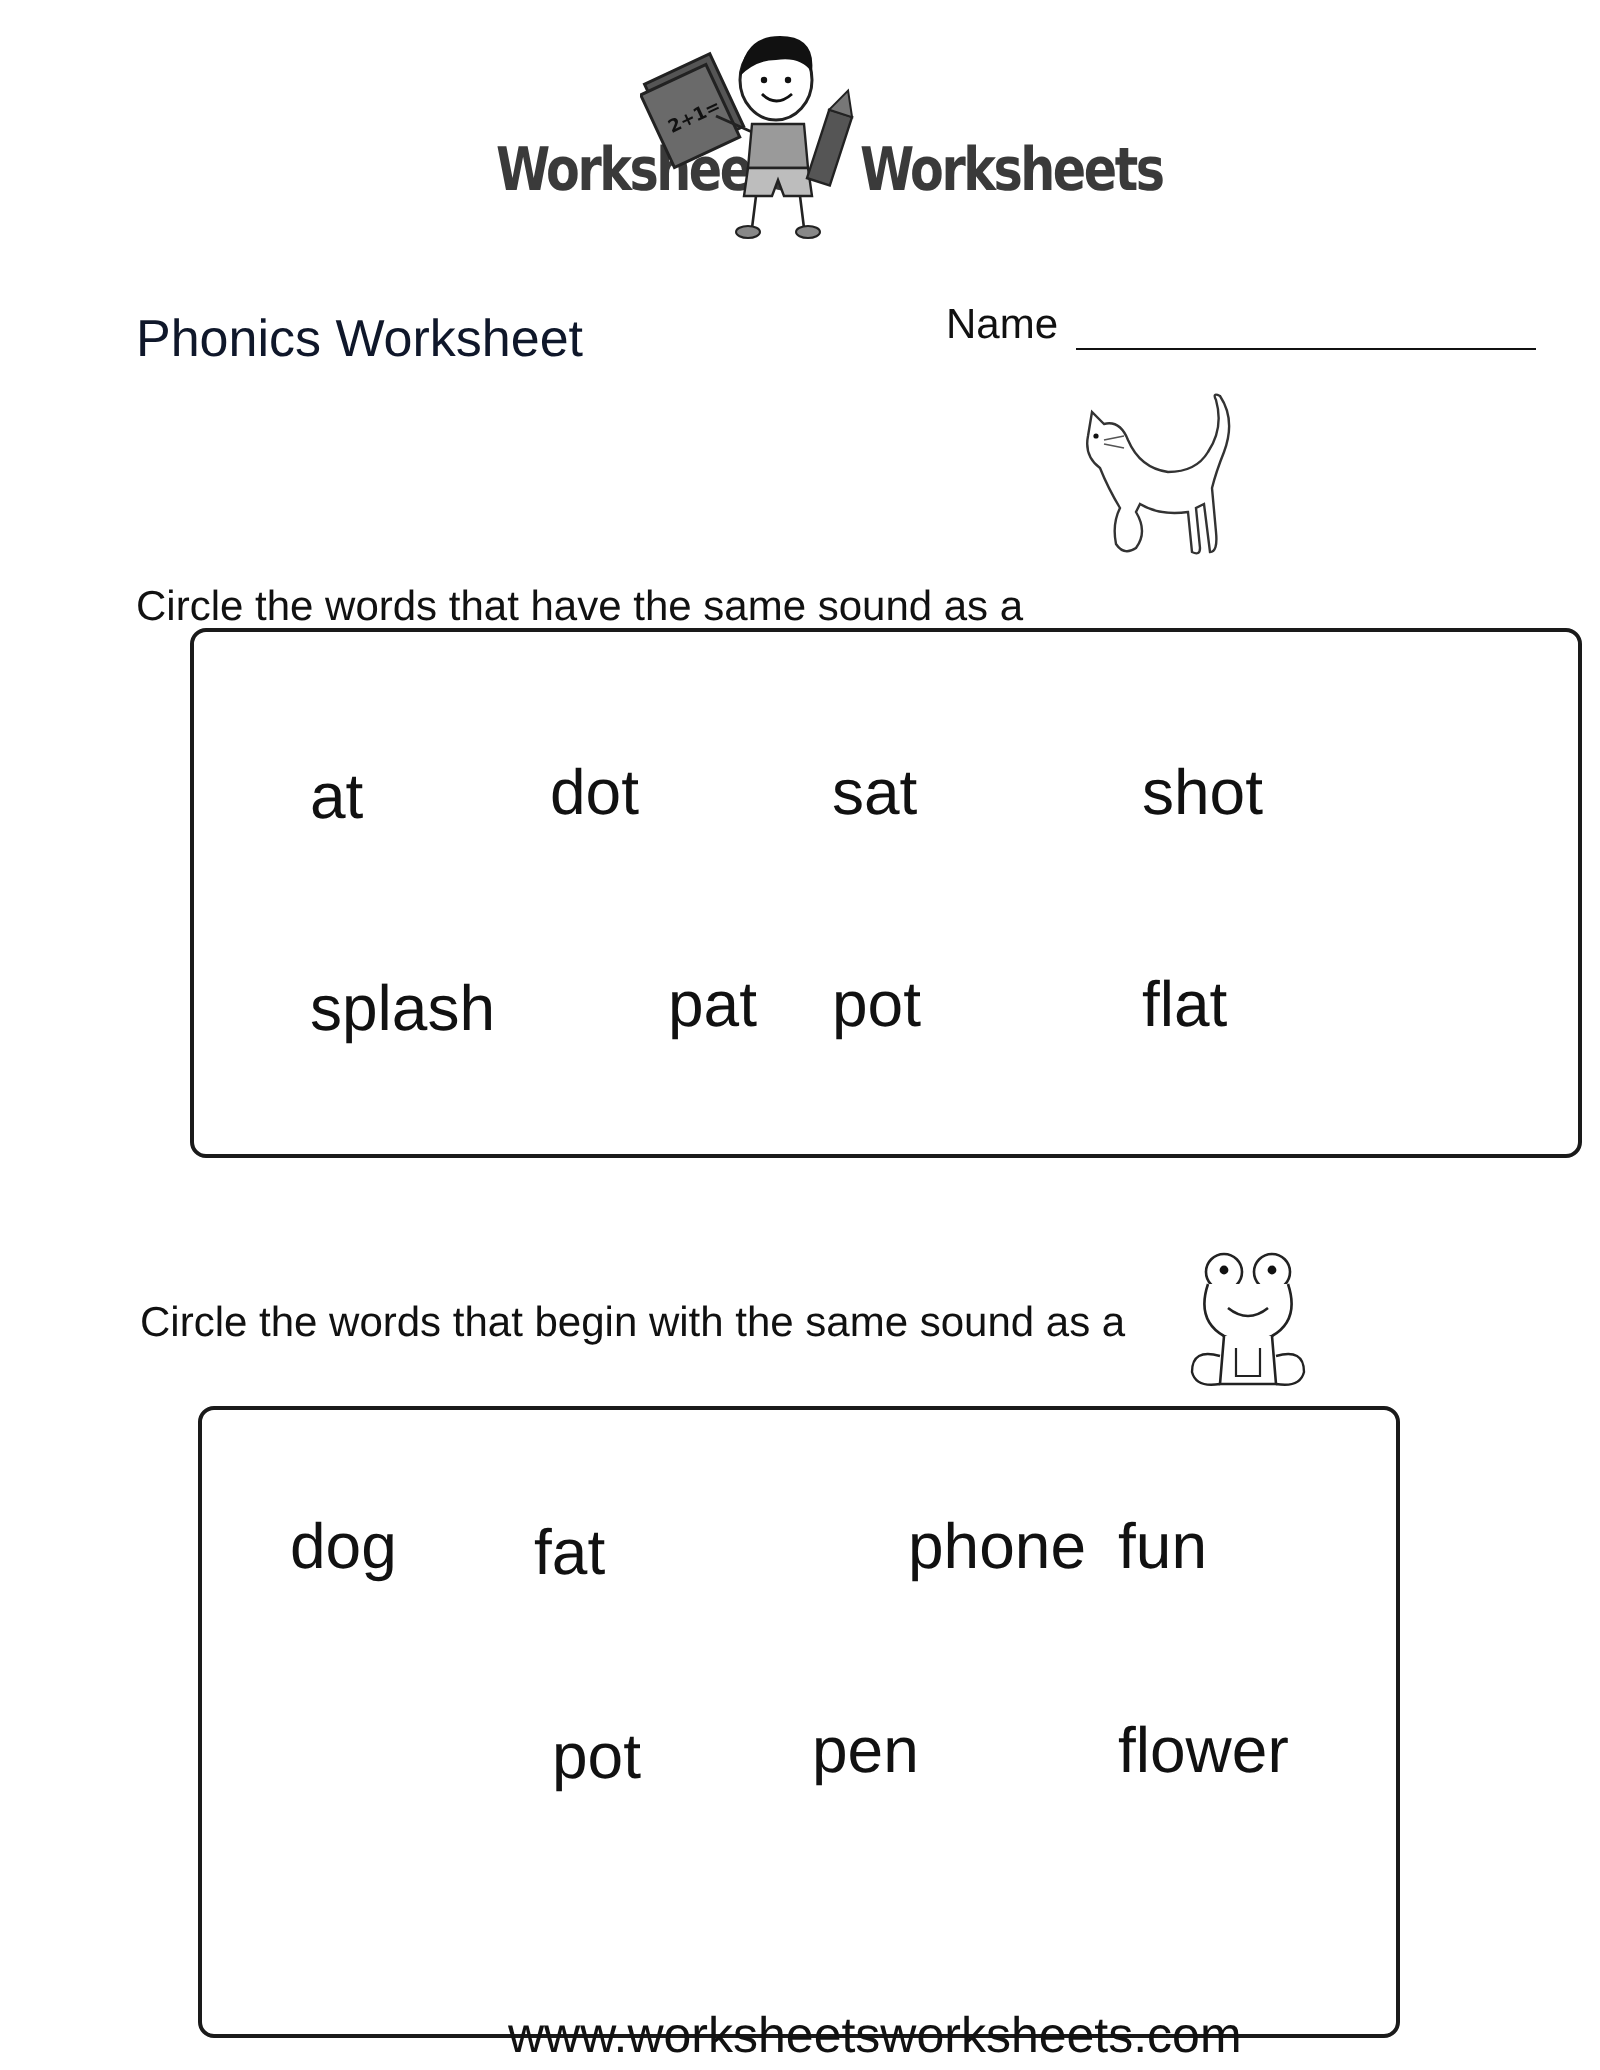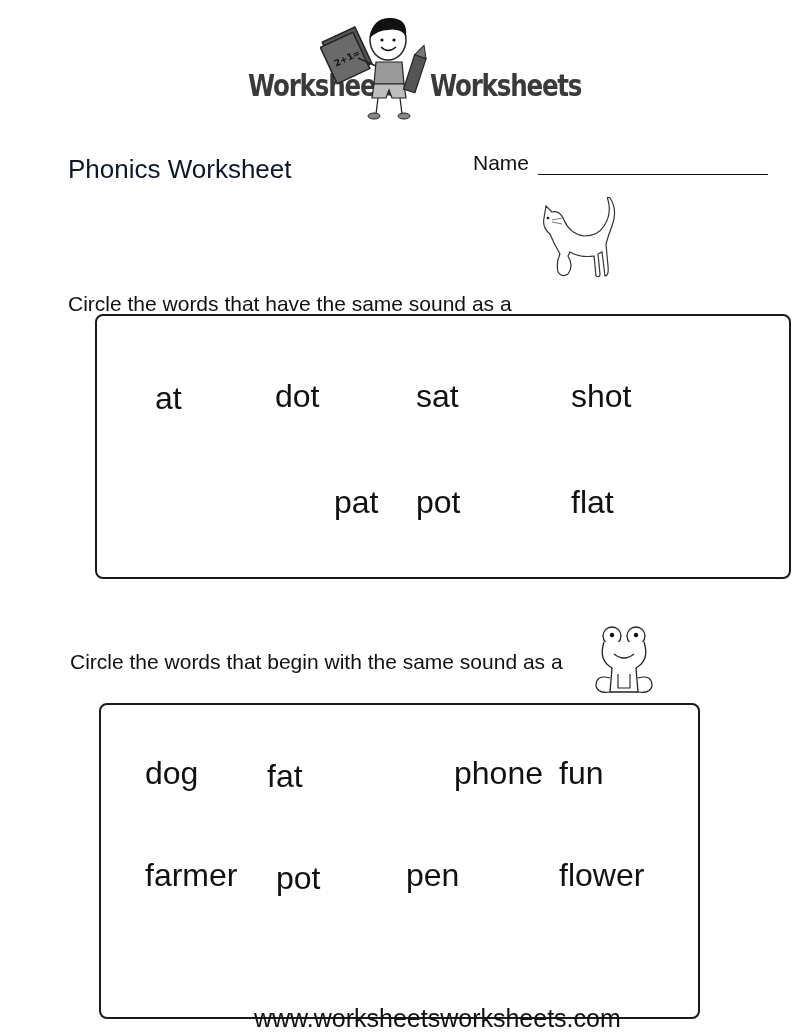--- a/index.html
+++ b/index.html
@@ -60,20 +60,21 @@
   <circle cx="14" cy="22" r="1.3" fill="#111"></circle>
   <line x1="18" y1="24" x2="28" y2="22" stroke="#555" stroke-width="0.8"></line>
   <line x1="18" y1="26" x2="28" y2="28" stroke="#555" stroke-width="0.8"></line>
 </svg>
 
 <div class="abs box" style="left:95px; top:314px; width:696px; height:265px;">
   <div class="abs word" style="left:58px; top:64px;">at</div>
   <div class="abs word" style="left:178px; top:62px;text-align:right;">dot</div>
   <div class="abs word" style="left:319px; top:62px;">sat</div>
   <div class="abs word" style="left:474px; top:62px;">shot</div>
+  <div class="abs word" style="left:58px; top:170px;">splash</div>
   <div class="abs word" style="left:205px; top:168px;margin-left:32px;">pat</div>
   <div class="abs word" style="left:319px; top:168px;">pot</div>
   <div class="abs word" style="left:474px; top:168px;">flat</div>
 </div>
 
 <div class="abs instr" style="left:70px; top:650px;">Circle the words that begin with the same sound as a</div>
 <svg class="abs" style="left:592px; top:624px;" width="68" height="74" viewBox="0 0 68 74">
   <circle cx="20" cy="12" r="9" fill="#fff" stroke="#222" stroke-width="1.3"></circle>
   <circle cx="44" cy="12" r="9" fill="#fff" stroke="#222" stroke-width="1.3"></circle>
   <circle cx="20" cy="11" r="2.2" fill="#111"></circle>
@@ -84,19 +85,18 @@
   <path d="M26 50 L26 64 L38 64 L38 50" fill="none" stroke="#222" stroke-width="1.1"></path>
   <path d="M18 54 Q4 50 4 62 Q6 70 18 68" fill="none" stroke="#222" stroke-width="1.2"></path>
   <path d="M46 54 Q60 50 60 62 Q58 70 46 68" fill="none" stroke="#222" stroke-width="1.2"></path>
 </svg>
 
 <div class="abs box" style="left:99px; top:703px; width:601px; height:316px;">
   <div class="abs word" style="left:44px; top:50px;">dog</div>
   <div class="abs word" style="left:166px; top:53px;">fat</div>
   <div class="abs word" style="left:305px; top:50px;margin-left:48px;">phone</div>
   <div class="abs word" style="left:458px; top:50px;">fun</div>
-  <div class="abs word" style="left:44px; top:152px;">farmer</div>
   <div class="abs word" style="left:175px; top:155px;">pot</div>
   <div class="abs word" style="left:305px; top:152px;">pen</div>
   <div class="abs word" style="left:458px; top:152px;">flower</div>
 </div>
 
 <div class="abs footer" style="left:254px; top:1004px;">www.worksheetsworksheets.com</div>
 
 </body></html>

